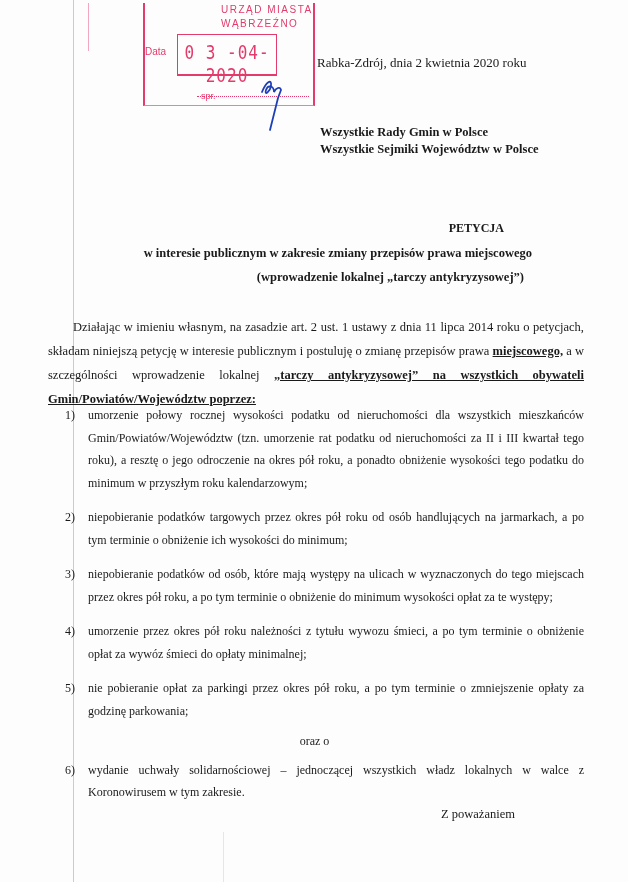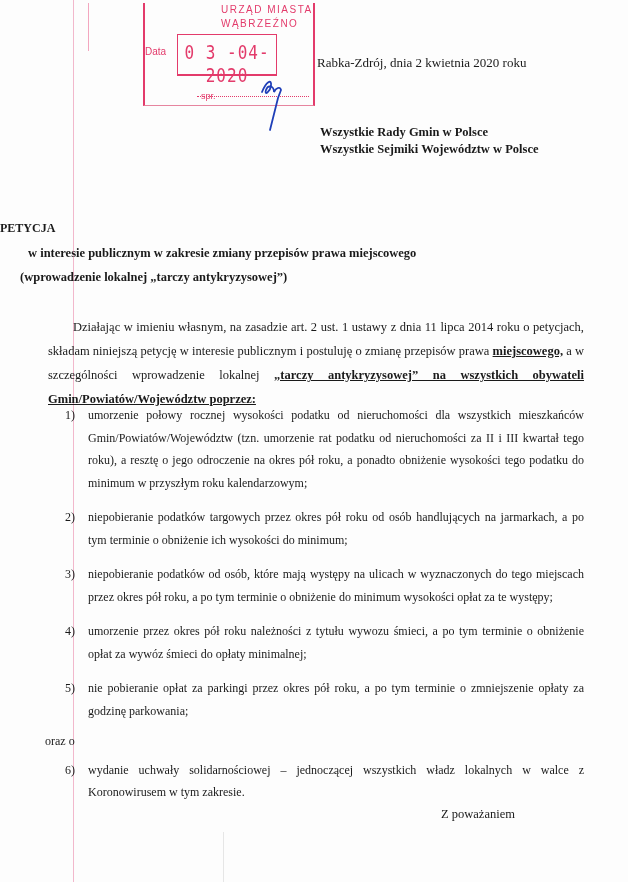--- a/index.html
+++ b/index.html
@@ -16,33 +16,33 @@
   .stamp-date-label { position: absolute; left: 0; top: 43px; font-size: 10px; }
   .stamp-date-box { position: absolute; left: 32px; top: 31px; width: 100px; height: 42px; border: 1.5px solid #e33b6b; border-bottom-width: 2px; }
   .stamp-date { position: absolute; left: 0; top: 10px; width: 100%; text-align: center; font-size: 16px; font-family: "DejaVu Sans Mono", monospace; letter-spacing: 1px; transform: scaleY(1.2); }
   .stamp-spr { position: absolute; left: 32px; top: 88px; font-size: 9px; padding-left: 24px; }
   .stamp-dots { position: absolute; left: 52px; top: 93px; width: 112px; border-bottom: 1px dotted #e33b6b; }
   .signature { position: absolute; left: 254px; top: 76px; }
 
   .place-date { position: absolute; left: 317px; top: 55px; font-family: "Liberation Serif", serif; font-size: 13px; }
   .addressees { position: absolute; left: 320px; top: 124px; font-weight: bold; font-size: 12.5px; line-height: 16.5px; }
 
-  .title { position: absolute; left: 0; width: 504px; text-align: left; font-weight: bold; }
+  .title { position: absolute; left: 0; width: 504px; text-align: right; font-weight: bold; }
   .t1 { top: 221px; font-size: 12px; }
   .t2 { top: 246px; font-size: 12.5px; left: 28px; }
   .t3 { top: 270px; font-size: 12.5px; left: 20px; }
 
   .para { position: absolute; left: 48px; top: 315px; width: 536px; font-size: 12.5px; line-height: 24px; text-align: justify; }
   .para .indent { display: inline-block; width: 25px; }
   .u-bold { font-weight: bold; text-decoration: underline; }
 
   .list { position: absolute; left: 48px; top: 404px; width: 536px; font-size: 12px; line-height: 22.5px; }
   .li { position: relative; padding-left: 40px; text-align: justify; margin-bottom: 12px; }
   .li .num { position: absolute; left: 17px; top: 0; }
-  .oraz { position: relative; left: 0; margin: -4px 0 6px -3px; }
+  .oraz { position: relative; left: 0; margin: -4px 0 6px -3px; text-align: center; }
   .closing { position: absolute; left: 441px; top: 783px; font-size: 12.5px; margin-top: 24px; }
 </style>
 </head>
 <body>
 
 <div class="margin-line"></div>
 <div class="margin-line-top"></div>
 <div class="bottom-mark"></div>
 
 <div class="stamp">

